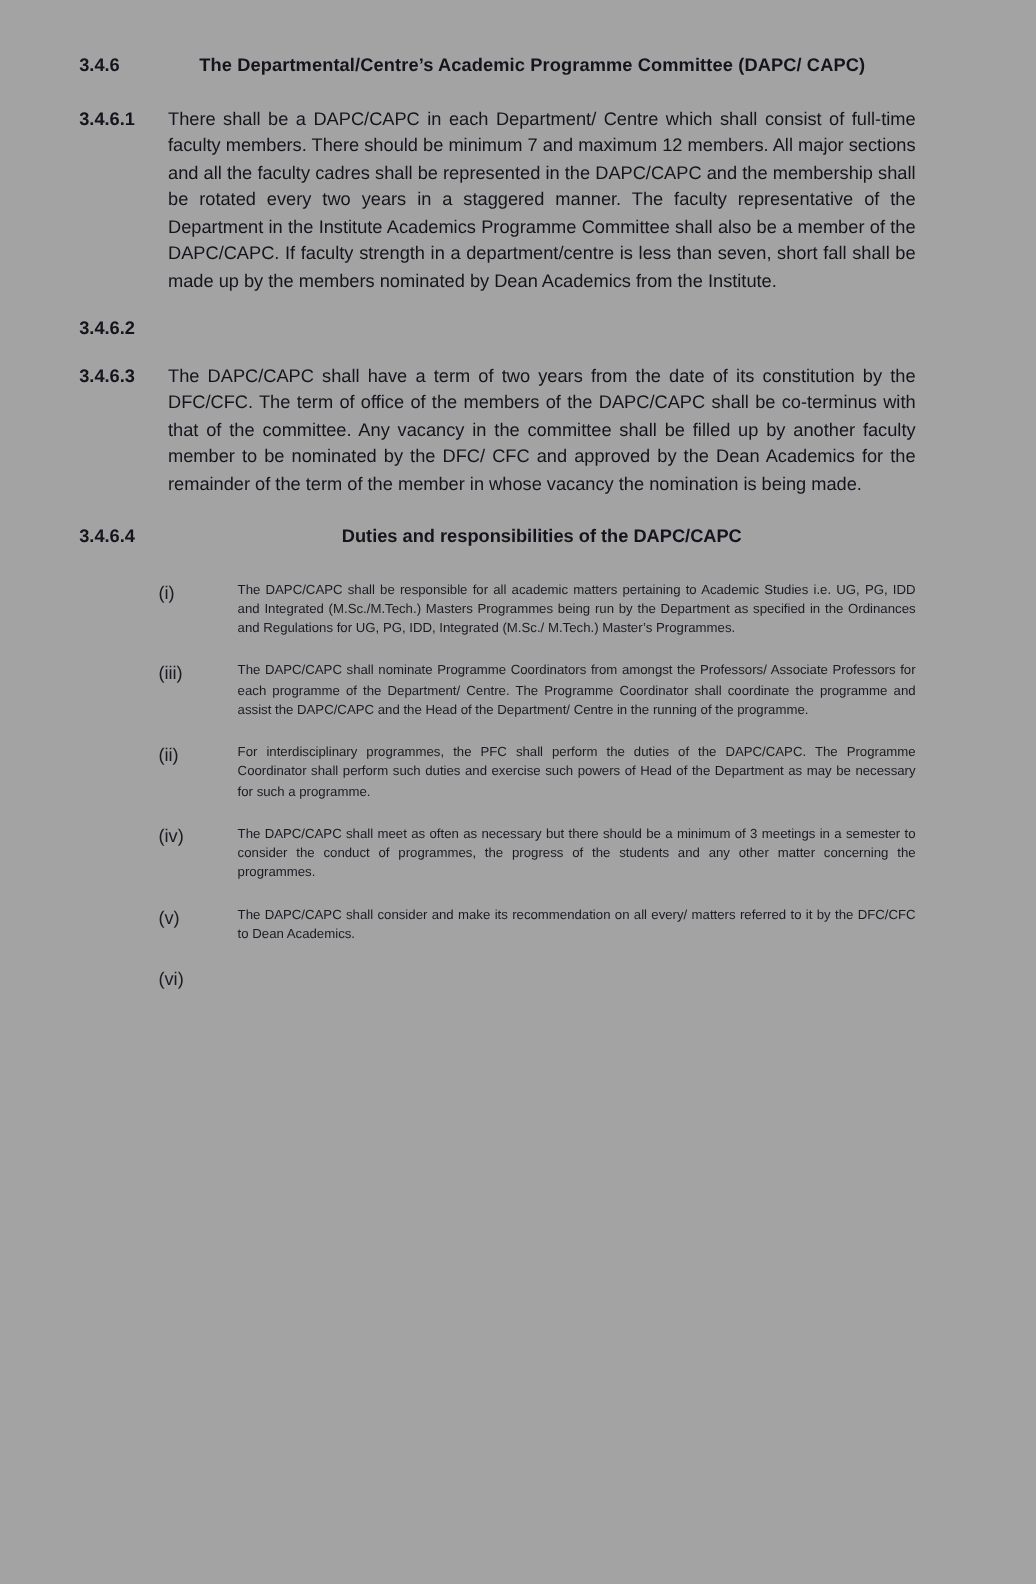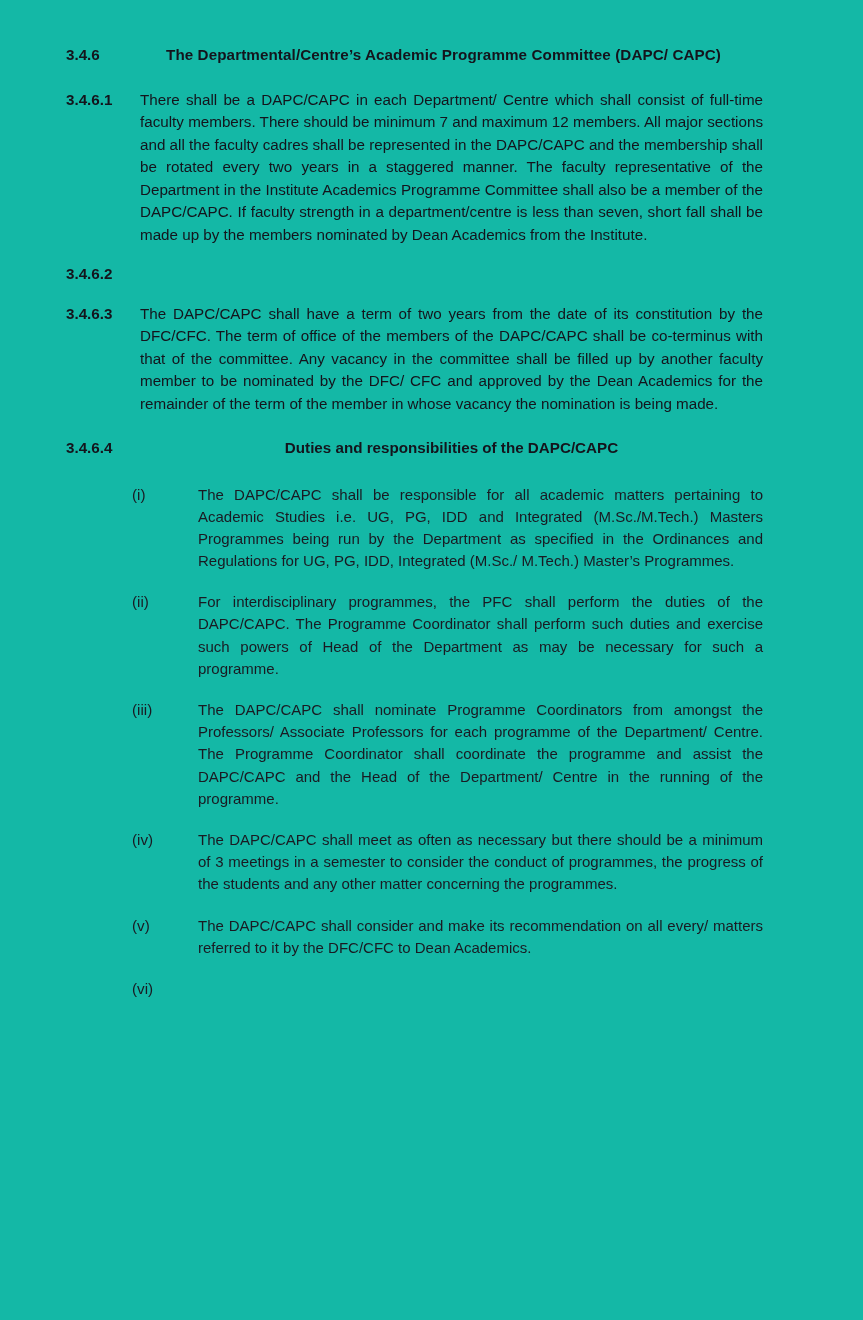--- a/index.html
+++ b/index.html
@@ -11,21 +11,21 @@
     width: 863px;
     min-height: 1320px;
     font-family: "Liberation Sans", sans-serif;
     color: #1a1a22;
   }
   .page {
     width: 863px;
     min-height: 1320px;
     box-sizing: border-box;
     padding: 44px 100px 40px 66px;
-    background: #14b8a6;
+    background: #a3a3a3;
   }
 
   
   .clause {
     display: flex;
     align-items: flex-start;
     margin-bottom: 17px;
   }
   .clause-num {
     flex: 0 0 auto;
@@ -84,21 +84,21 @@
     margin-bottom: 19px;
   }
   .roman-marker {
     flex: 0 0 auto;
     width: 66px;
     font-size: 15.2px;
     line-height: 1.48;
   }
   .roman-text {
     flex: 1 1 auto;
-    font-size: 15px;
+    font-size: 11px;
     line-height: 1.48;
     text-align: justify;
   }
 </style>
 </head>
 <body>
 
 <div class="page">
 
   <div class="clause heading">
@@ -126,27 +126,27 @@
   </div>
 
   <div class="roman-list">
 
     <div class="roman-item">
       <div class="roman-marker">(i)</div>
       <div class="roman-text">The DAPC/CAPC shall be responsible for all academic matters pertaining to Academic Studies i.e. UG, PG, IDD and Integrated (M.Sc./M.Tech.) Masters Programmes being run by the Department as specified in the Ordinances and Regulations for UG, PG, IDD, Integrated  (M.Sc./ M.Tech.) Master’s Programmes.</div>
     </div>
 
     <div class="roman-item">
-      <div class="roman-marker">(ii)</div>
-      <div class="roman-text">For interdisciplinary programmes, the PFC shall perform the duties of the DAPC/CAPC. The Programme Coordinator shall perform such duties and exercise such powers of Head of the Department as may be necessary for such a programme.</div>
+      <div class="roman-marker">(iii)</div>
+      <div class="roman-text">The DAPC/CAPC shall nominate Programme Coordinators from amongst the Professors/ Associate Professors for each programme of the Department/ Centre. The Programme Coordinator shall coordinate the programme and assist the DAPC/CAPC and the Head of the Department/ Centre in the running of the programme.</div>
     </div>
 
     <div class="roman-item">
-      <div class="roman-marker">(iii)</div>
-      <div class="roman-text">The DAPC/CAPC shall nominate Programme Coordinators from amongst the Professors/ Associate Professors for each programme of the Department/ Centre. The Programme Coordinator shall coordinate the programme and assist the DAPC/CAPC and the Head of the Department/ Centre in the running of the programme.</div>
+      <div class="roman-marker">(ii)</div>
+      <div class="roman-text">For interdisciplinary programmes, the PFC shall perform the duties of the DAPC/CAPC. The Programme Coordinator shall perform such duties and exercise such powers of Head of the Department as may be necessary for such a programme.</div>
     </div>
 
     <div class="roman-item">
       <div class="roman-marker">(iv)</div>
       <div class="roman-text">The DAPC/CAPC shall meet as often as necessary but there should be a minimum of 3 meetings in a semester to consider the conduct of programmes, the progress of the students and any other matter concerning the programmes.</div>
     </div>
 
     <div class="roman-item">
       <div class="roman-marker">(v)</div>
       <div class="roman-text">The DAPC/CAPC shall consider and make its recommendation on all every/ matters referred to it by the DFC/CFC to Dean Academics.</div>

